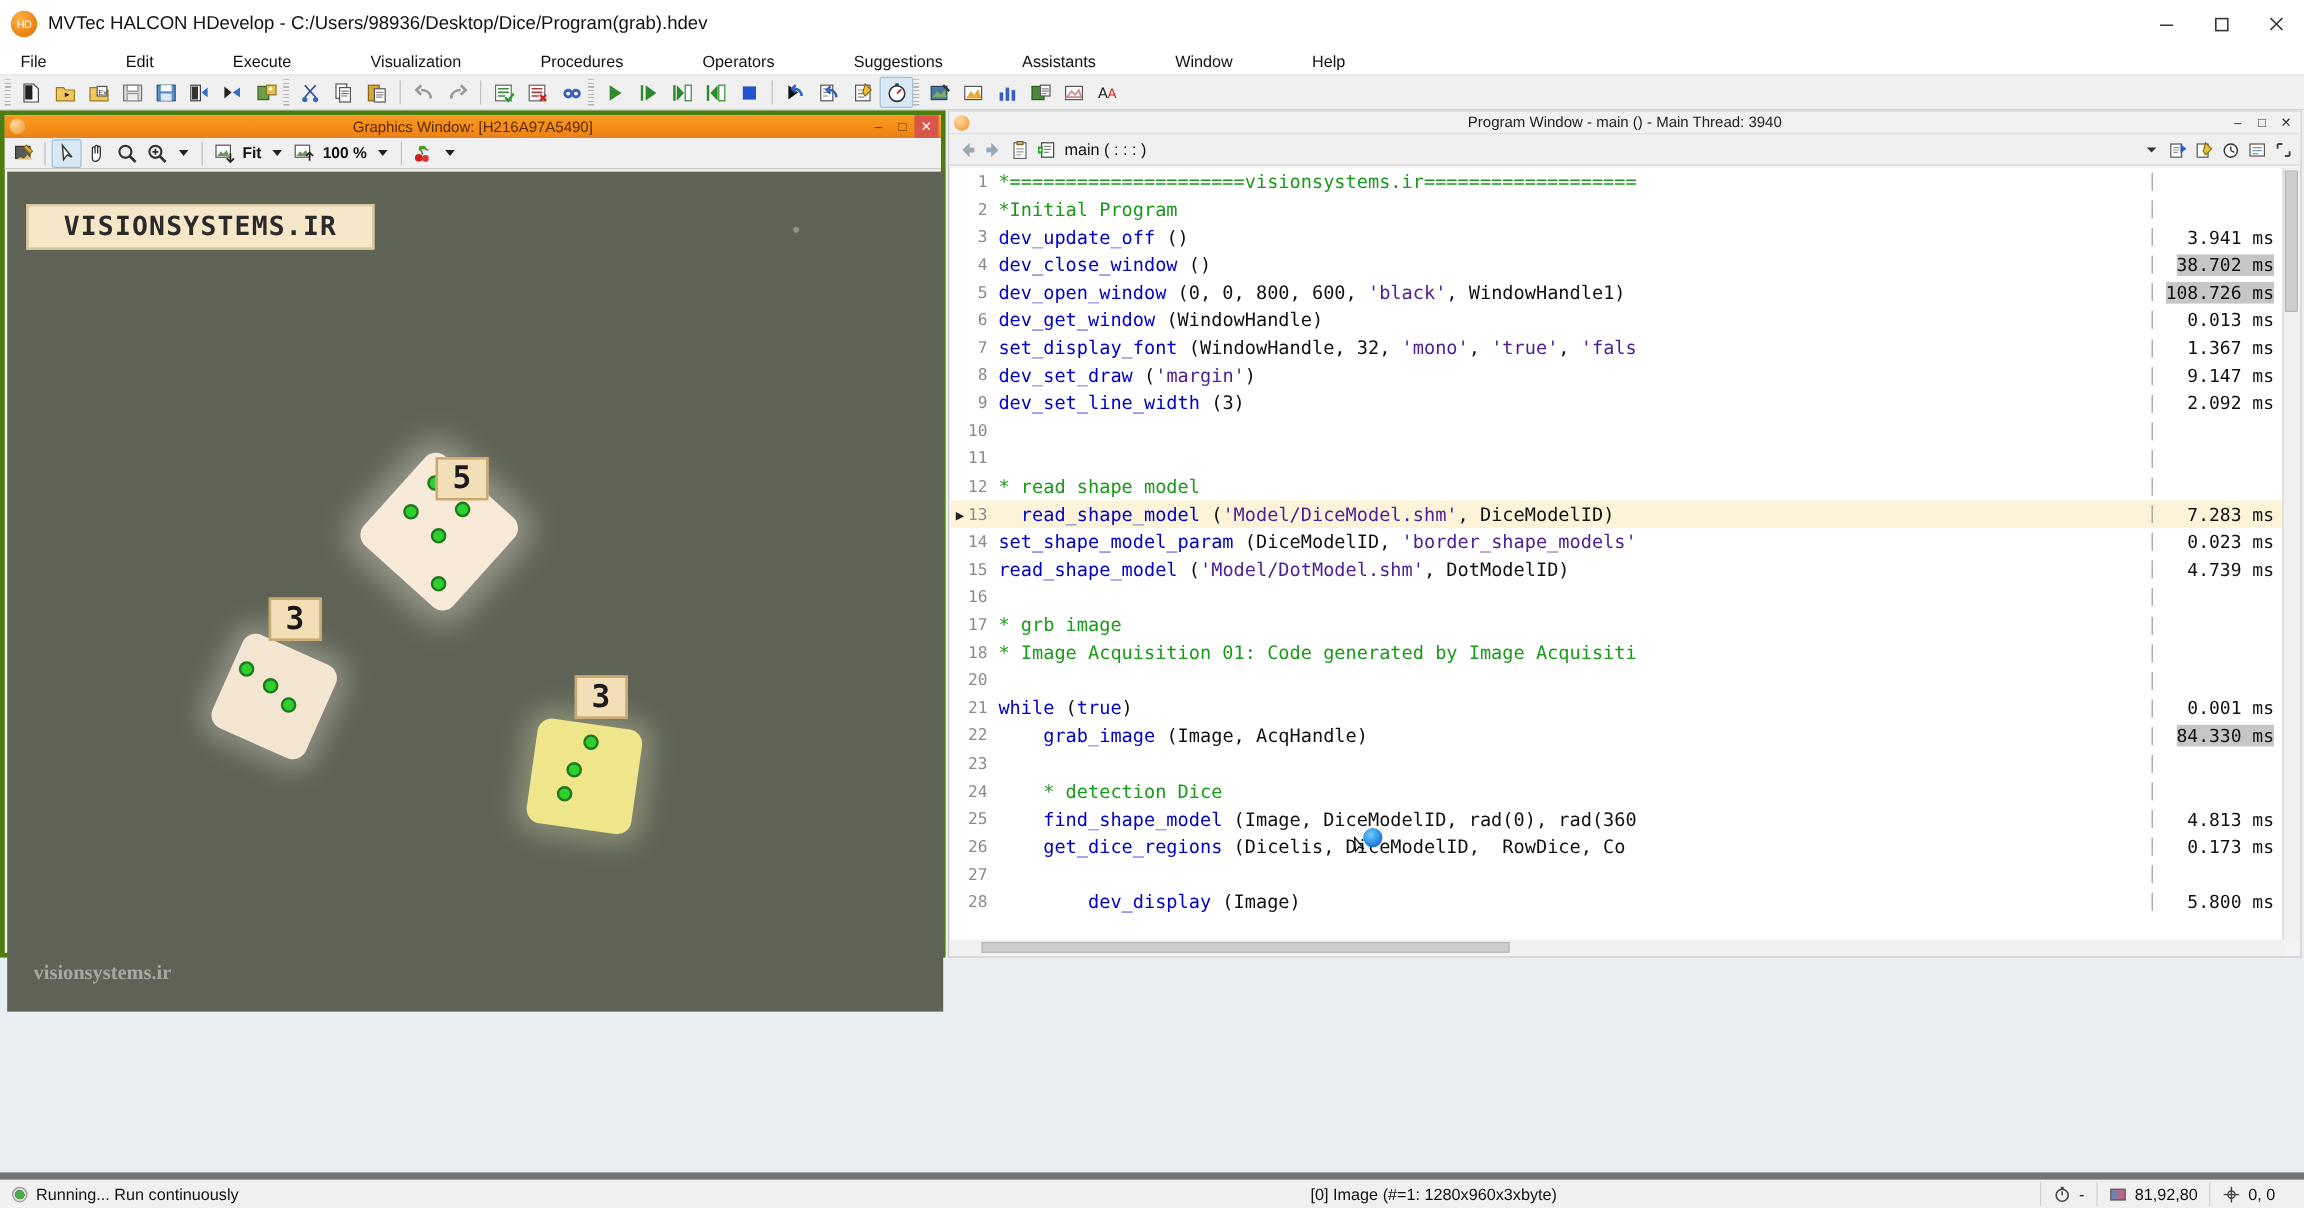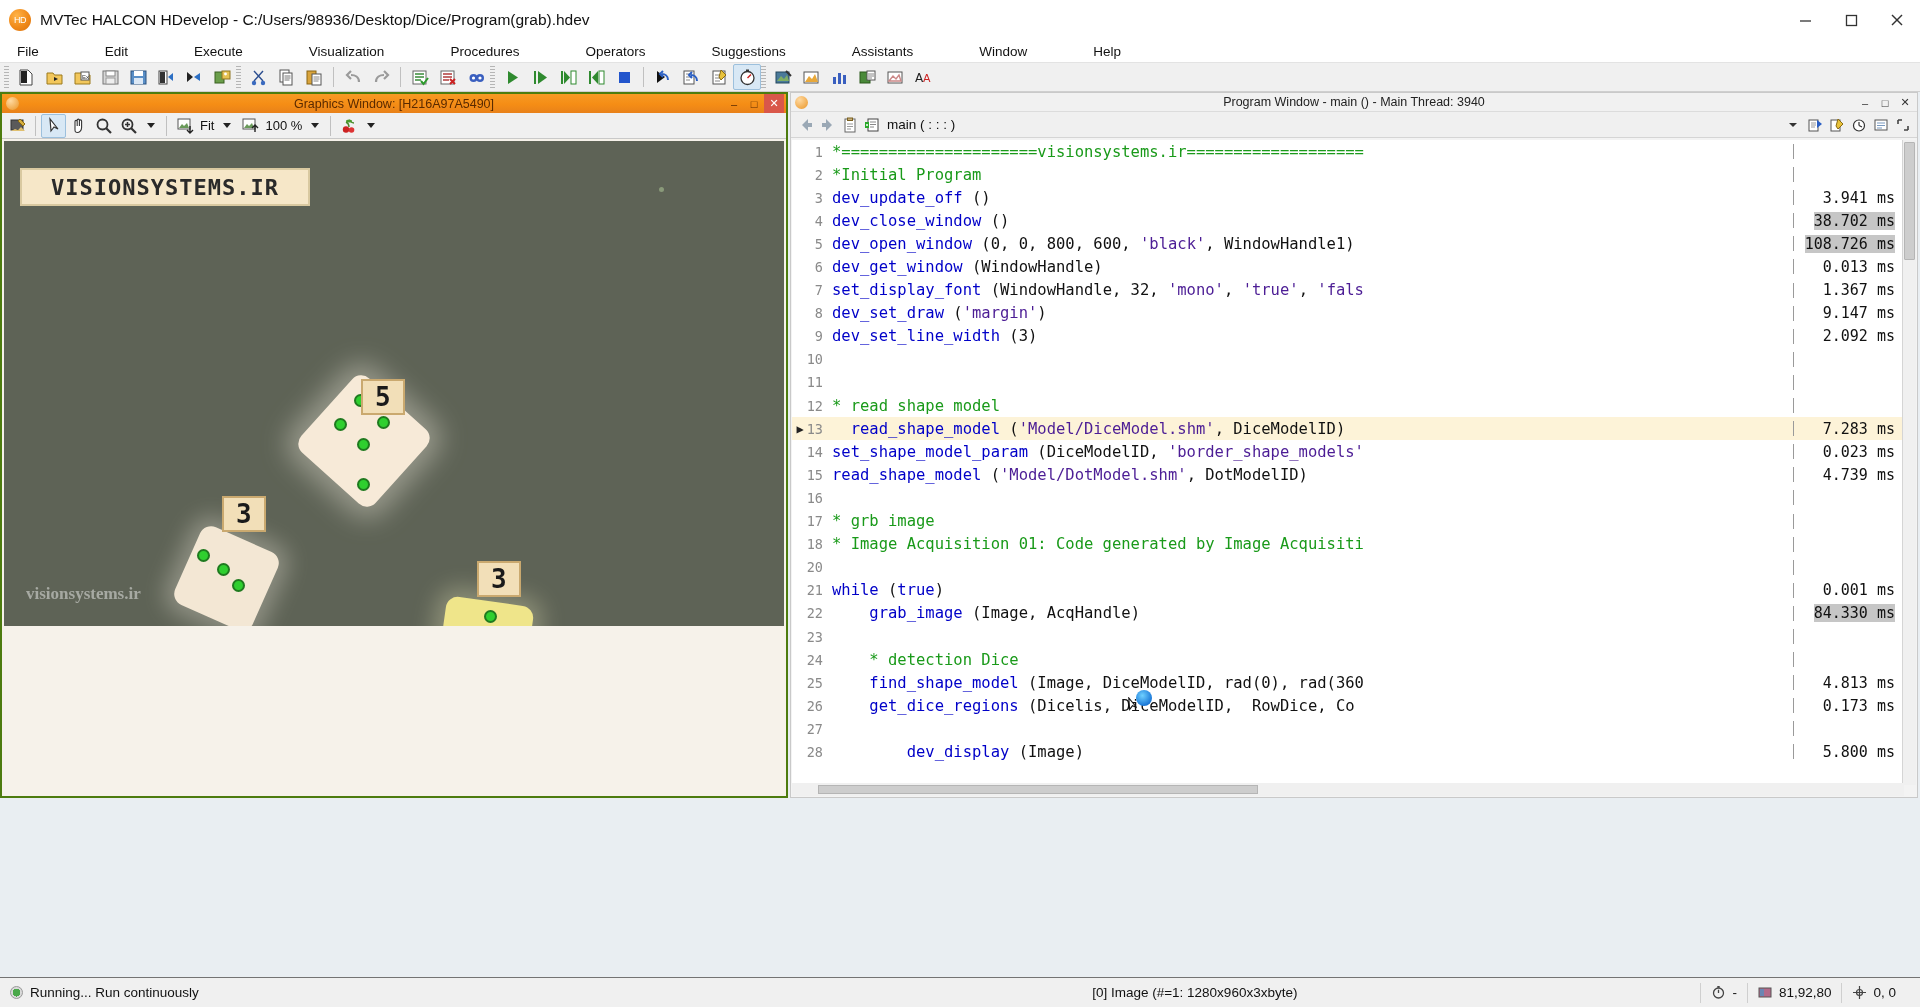--- a/index.html
+++ b/index.html
@@ -35,39 +35,39 @@
   .tb-grip { width:5px; height:22px;
              background:repeating-linear-gradient(to bottom,#b5b5b5 0 1px,transparent 1px 3px);
              margin-right:3px; }
   .tb-btn.highlight { background:#d8e8f5; border:1px solid #9cc0dd; border-radius:2px; }
 
   
   #workspace { position:absolute; top:92px; left:0; width:1920px; height:885px; background:#e9eef2; }
 
   
   #gfxwin { position:absolute; left:0; top:0; width:788px; height:706px;
-            background:#f6f2ea; border:2px solid #4d7c0f; }
+            background:#f6f2ea; border:4px solid #4d7c0f; }
   #gfx-title { height:19px; background:linear-gradient(to bottom,#f79a24 0%,#f58d15 55%,#e8811a 100%);
                display:flex; align-items:center; position:relative; }
   #gfx-title .mini-logo { width:13px; height:13px; border-radius:50%; margin-left:4px;
                background:radial-gradient(circle at 35% 30%, #ffd9a0 0%, #f0a94a 70%, #e08a20 100%); }
   #gfx-title .t { position:absolute; left:0; right:0; text-align:center;
                font-size:12.5px; color:#5a2a00; font-weight:normal; }
   #gfx-title .btns { position:absolute; right:2px; top:0; height:19px; display:flex; }
   .gbtn { width:20px; height:19px; display:flex; align-items:center; justify-content:center;
           font-size:11px; color:#5a2a00; }
   .gbtn.x { background:#d9574a; color:#fff; }
   #gfx-toolbar { height:26px; background:#f0f0f0; border-bottom:1px solid #c9c9c9;
-                 display:flex; align-items:center; padding-left:3px; }
+                 display:flex; align-items:center; padding-left:3px;font-weight:bold; }
   .gtb { width:25px; height:24px; display:flex; align-items:center; justify-content:center; }
   .gtb.sel { background:#d8e8f5; border:1px solid #9cc0dd; border-radius:2px; }
   .gtb-label { font-size:13px; color:#111; padding:0 3px; }
   .caret { width:0;height:0;border-left:4px solid transparent;border-right:4px solid transparent;
            border-top:5px solid #222; margin:0 6px; }
-  #gfx-canvas { position:absolute; left:2px; top:47px; width:780px; height:485px;
+  #gfx-canvas { position:absolute; left:2px; top:47px; width:780px; height:700px;
                 background:#5e6356; overflow:hidden; }
 
   .logo-box { position:absolute; left:16px; top:27px; width:290px; height:38px;
               background:#f6e7c8; border:2px solid #d9c9a0; display:flex;
               align-items:center; justify-content:center; }
   .logo-box span { font-family:"DejaVu Sans Mono", monospace; font-size:22px;
               font-weight:bold; color:#2a2a2a; letter-spacing:1px; }
   .wmark { position:absolute; left:22px; bottom:22px; font-size:17px;
            color:rgba(255,255,255,.45); font-family:"Liberation Serif", serif; }
   .wmark .b { font-weight:bold; }
@@ -119,21 +119,21 @@
   #vscroll { position:absolute; right:1px; top:47px; width:14px; height:645px; background:#f0f0f0;
              border-left:1px solid #d5d5d5; }
   #vthumb  { position:absolute; top:2px; left:1px; width:11px; height:118px; background:#cdcdcd;
              border:1px solid #b5b5b5; border-radius:1px; }
   #hscroll { position:absolute; left:1px; bottom:1px; width:1112px; height:13px; background:#f0f0f0; }
   #hthumb  { position:absolute; left:26px; top:2px; width:440px; height:9px; background:#cdcdcd;
              border:1px solid #b5b5b5; }
 
   
   #statusbar { position:absolute; left:0; bottom:0; width:1920px; height:30px;
-               background:#f0f0f0; border-top:1px solid #737373; display:flex;
+               background:#f0f0f0; border-top:6px solid #737373; display:flex;
                align-items:center; font-size:13.5px; color:#111; }
   .sb-seg { display:flex; align-items:center; height:30px; padding:0 10px; }
   .sb-sep { width:1px; height:20px; background:#cfcfcf; }
   #sb-run { display:flex; align-items:center; }
   .run-dot { width:13px; height:13px; border-radius:50%; background:#d9d9d9;
              border:1px solid #9a9a9a; margin-right:7px;
              background-image:radial-gradient(circle at 50% 50%, #4aa84a 0 4px, #d9d9d9 4px); }
   .sb-icon { margin-right:6px; display:inline-flex; }
 
   .cursor-dot { position:absolute; width:16px; height:16px; }

